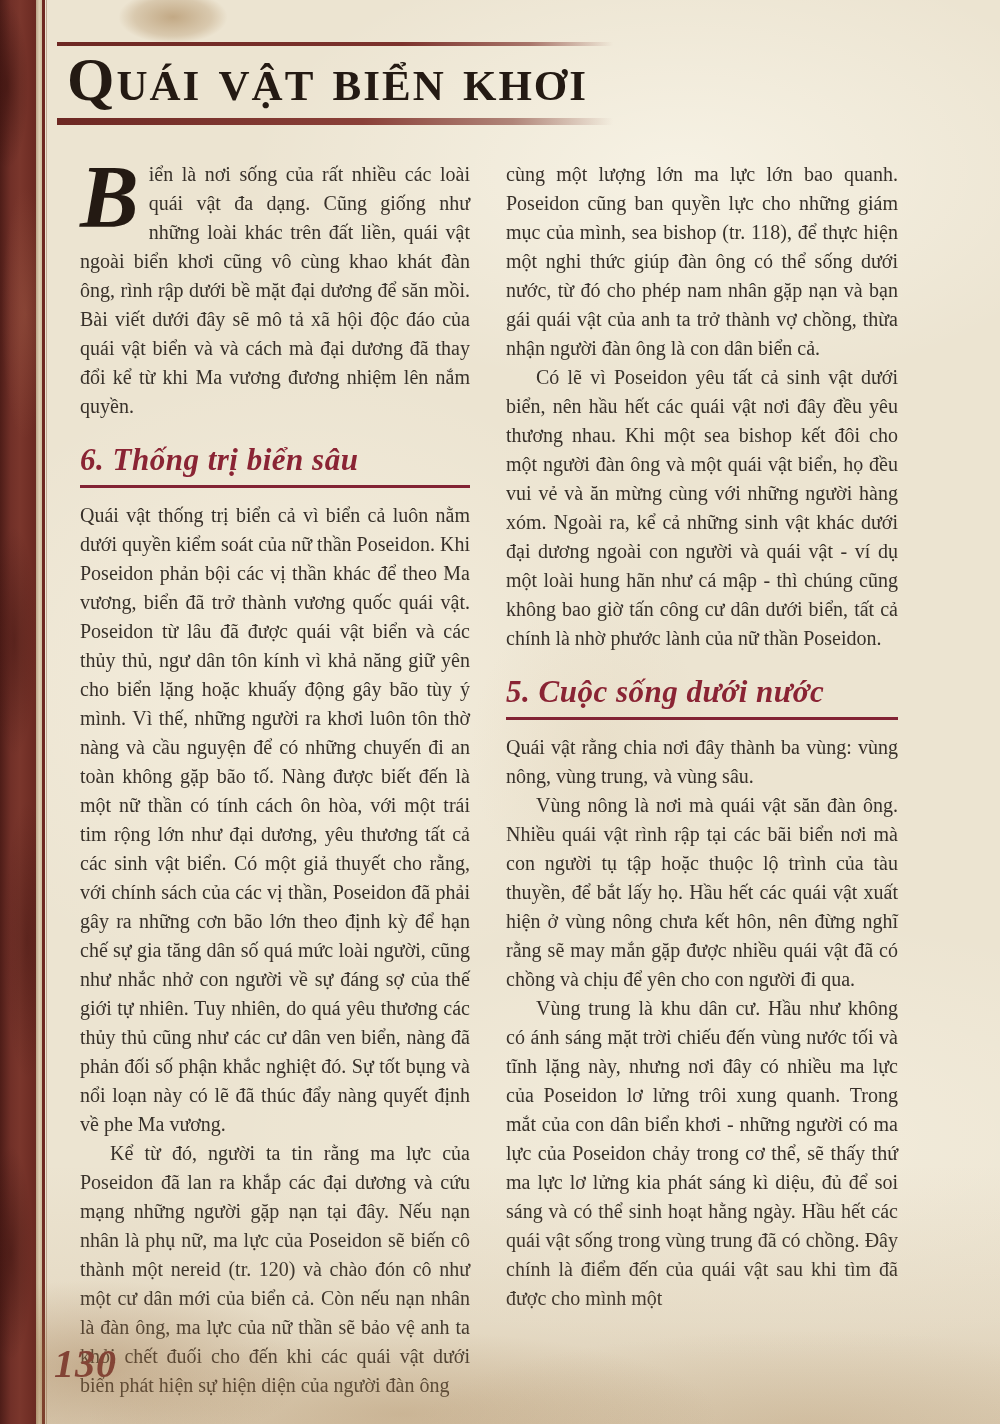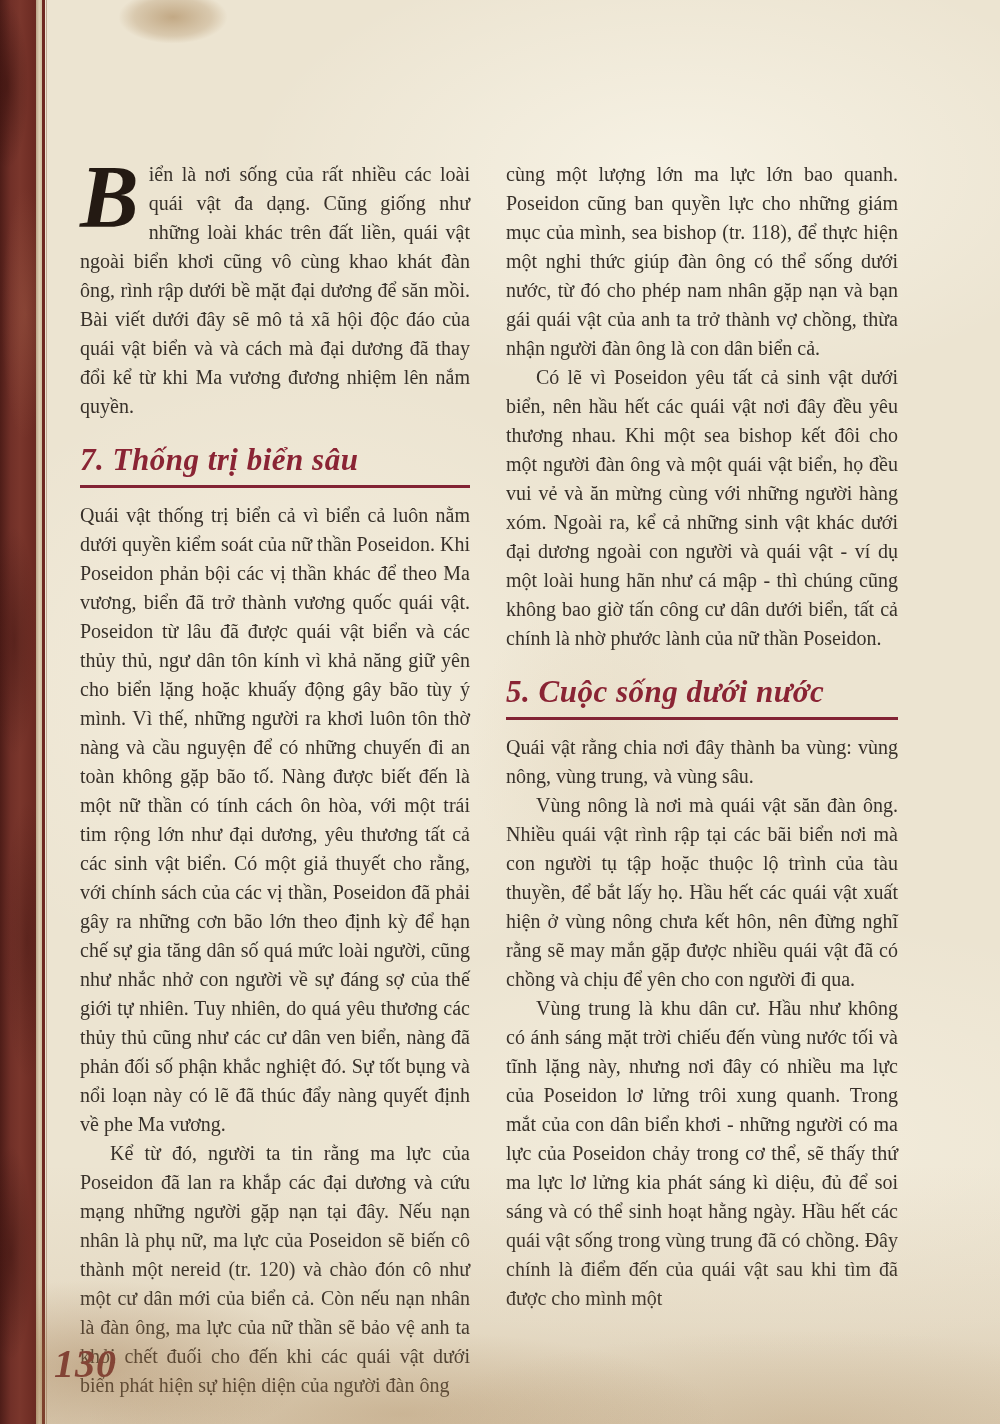--- a/index.html
+++ b/index.html
@@ -73,25 +73,30 @@
 <body>
 
 <div class="page">
   <div class="edge-strip"></div>
   <div class="edge-gap"></div>
   <div class="edge-line"></div>
   <div class="edge-line2"></div>
   <div class="corner-stain"></div>
   <div class="mid-stain"></div>
 
+  <header class="title-block">
+    <div class="rule rule-top"></div>
+    <h1 class="title">Quái vật biển khơi</h1>
+    <div class="rule rule-bottom"></div>
+  </header>
 
   <div class="col col-left">
     <p><span class="dropcap">B</span><span>iển là nơi sống của rất nhiều các loài quái vật đa dạng. Cũng giống như những loài khác trên đất liền, quái vật ngoài biển khơi cũng vô cùng khao khát đàn ông, rình rập dưới bề mặt đại dương để săn mồi. Bài viết dưới đây sẽ mô tả xã hội độc đáo của quái vật biển và và cách mà đại dương đã thay đổi kể từ khi Ma vương đương nhiệm lên nắm quyền.</span></p>
 
-    <h2 class="section-heading">7. Thống trị biển sâu</h2>
+    <h2 class="section-heading">6. Thống trị biển sâu</h2>
     <p>Quái vật thống trị biển cả vì biển cả luôn nằm dưới quyền kiểm soát của nữ thần Poseidon. Khi Poseidon phản bội các vị thần khác để theo Ma vương, biển đã trở thành vương quốc quái vật. Poseidon từ lâu đã được quái vật biển và các thủy thủ, ngư dân tôn kính vì khả năng giữ yên cho biển lặng hoặc khuấy động gây bão tùy ý mình. Vì thế, những người ra khơi luôn tôn thờ nàng và cầu nguyện để có những chuyến đi an toàn không gặp bão tố. Nàng được biết đến là một nữ thần có tính cách ôn hòa, với một trái tim rộng lớn như đại dương, yêu thương tất cả các sinh vật biển. Có một giả thuyết cho rằng, với chính sách của các vị thần, Poseidon đã phải gây ra những cơn bão lớn theo định kỳ để hạn chế sự gia tăng dân số quá mức loài người, cũng như nhắc nhở con người về sự đáng sợ của thế giới tự nhiên. Tuy nhiên, do quá yêu thương các thủy thủ cũng như các cư dân ven biển, nàng đã phản đối số phận khắc nghiệt đó. Sự tốt bụng và nổi loạn này có lẽ đã thúc đẩy nàng quyết định về phe Ma vương.</p>
     <p class="indent">Kể từ đó, người ta tin rằng ma lực của Poseidon đã lan ra khắp các đại dương và cứu mạng những người gặp nạn tại đây. Nếu nạn nhân là phụ nữ, ma lực của Poseidon sẽ biến cô thành một nereid (tr. 120) và chào đón cô như một cư dân mới của biển cả. Còn nếu nạn nhân là đàn ông, ma lực của nữ thần sẽ bảo vệ anh ta khỏi chết đuối cho đến khi các quái vật dưới biển phát hiện sự hiện diện của người đàn ông</p>
   </div>
 
   <div class="col col-right">
     <p>cùng một lượng lớn ma lực lớn bao quanh. Poseidon cũng ban quyền lực cho những giám mục của mình, sea bishop (tr. 118), để thực hiện một nghi thức giúp đàn ông có thể sống dưới nước, từ đó cho phép nam nhân gặp nạn và bạn gái quái vật của anh ta trở thành vợ chồng, thừa nhận người đàn ông là con dân biển cả.</p>
     <p class="indent">Có lẽ vì Poseidon yêu tất cả sinh vật dưới biển, nên hầu hết các quái vật nơi đây đều yêu thương nhau. Khi một sea bishop kết đôi cho một người đàn ông và một quái vật biển, họ đều vui vẻ và ăn mừng cùng với những người hàng xóm. Ngoài ra, kể cả những sinh vật khác dưới đại dương ngoài con người và quái vật - ví dụ một loài hung hãn như cá mập - thì chúng cũng không bao giờ tấn công cư dân dưới biển, tất cả chính là nhờ phước lành của nữ thần Poseidon.</p>
 
     <h2 class="section-heading">5. Cuộc sống dưới nước</h2>
     <p>Quái vật rằng chia nơi đây thành ba vùng: vùng nông, vùng trung, và vùng sâu.</p>

